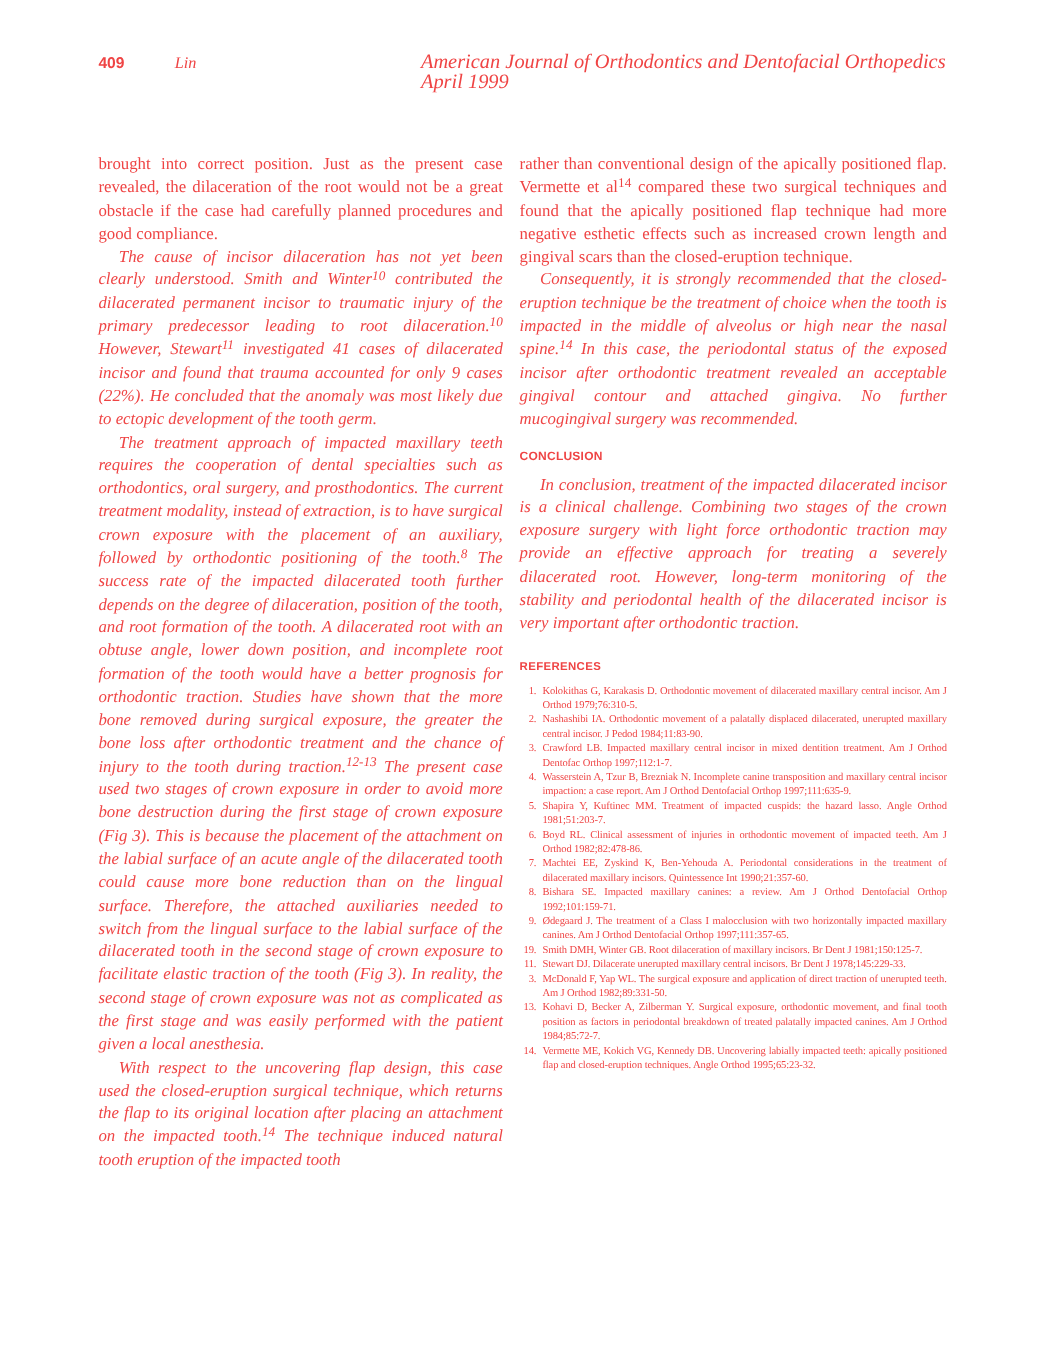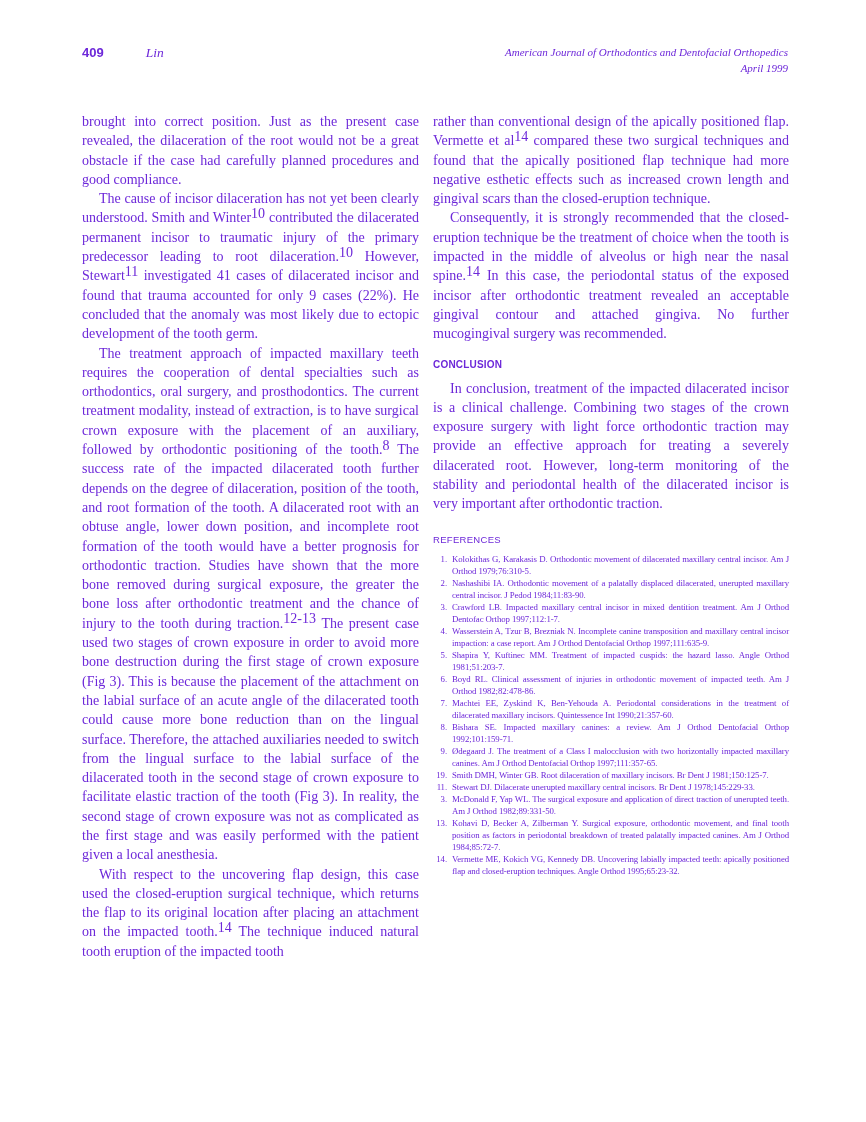--- a/index.html
+++ b/index.html
@@ -8,21 +8,21 @@
     background: #ffffff;
   }
   .page {
     position: relative;
     width: 866px;
     height: 1122px;
     background: #ffffff;
     box-sizing: border-box;
     padding: 44px 78px 0 82px;
     font-family: "Liberation Serif", serif;
-    color: #6d28d9;
+    color: #ef4444;
     overflow: hidden;
   }
   
   .header {
     display: flex;
     justify-content: space-between;
     align-items: flex-start;
   }
   .header-left {
     display: flex;
@@ -33,62 +33,61 @@
     font-family: "Liberation Sans", sans-serif;
     font-weight: bold;
     font-size: 13px;
   }
   .author {
     font-style: italic;
     font-size: 13.5px;
     margin-left: 42px;
   }
   .header-right {
-    text-align: right;
     font-style: italic;
-    font-size: 11px;
+    font-size: 17px;
     line-height: 16px;
   }
   
   .columns {
     display: flex;
-    margin-top: 36px;
+    margin-top: 52px;
     justify-content: space-between;
   }
   .col-left  { width: 337px; flex: none; }
   .col-right { width: 356px; flex: none; margin-left: 14px; }
 
   .para {
     font-size: 14px;
     line-height: 19.3px;
     text-align: justify;
     hyphens: auto;
     -webkit-hyphens: auto;
     margin: 0;
   }
-  .para.indent { text-indent: 17px; }
+  .para.indent { text-indent: 17px; font-style: italic; }
 
   sup {
-    font-size: 14px;
+    font-size: 11px;
     line-height: 0;
     vertical-align: baseline;
     position: relative;
     top: -4.5px;
   }
 
   .section-heading {
     font-family: "Liberation Sans", sans-serif;
     font-weight: bold;
     font-size: 10px;
     letter-spacing: 0.2px;
     margin: 15px 0 9px 0;
   }
   .refs-heading {
     font-family: "Liberation Sans", sans-serif;
-    font-weight: normal;
+    font-weight: bold;
     font-size: 9.5px;
     letter-spacing: 0.3px;
     margin: 20px 0 8px 0;
   }
   
   .ref {
     display: flex;
     font-size: 8.8px;
     line-height: 12px;
     letter-spacing: -0.1px;

